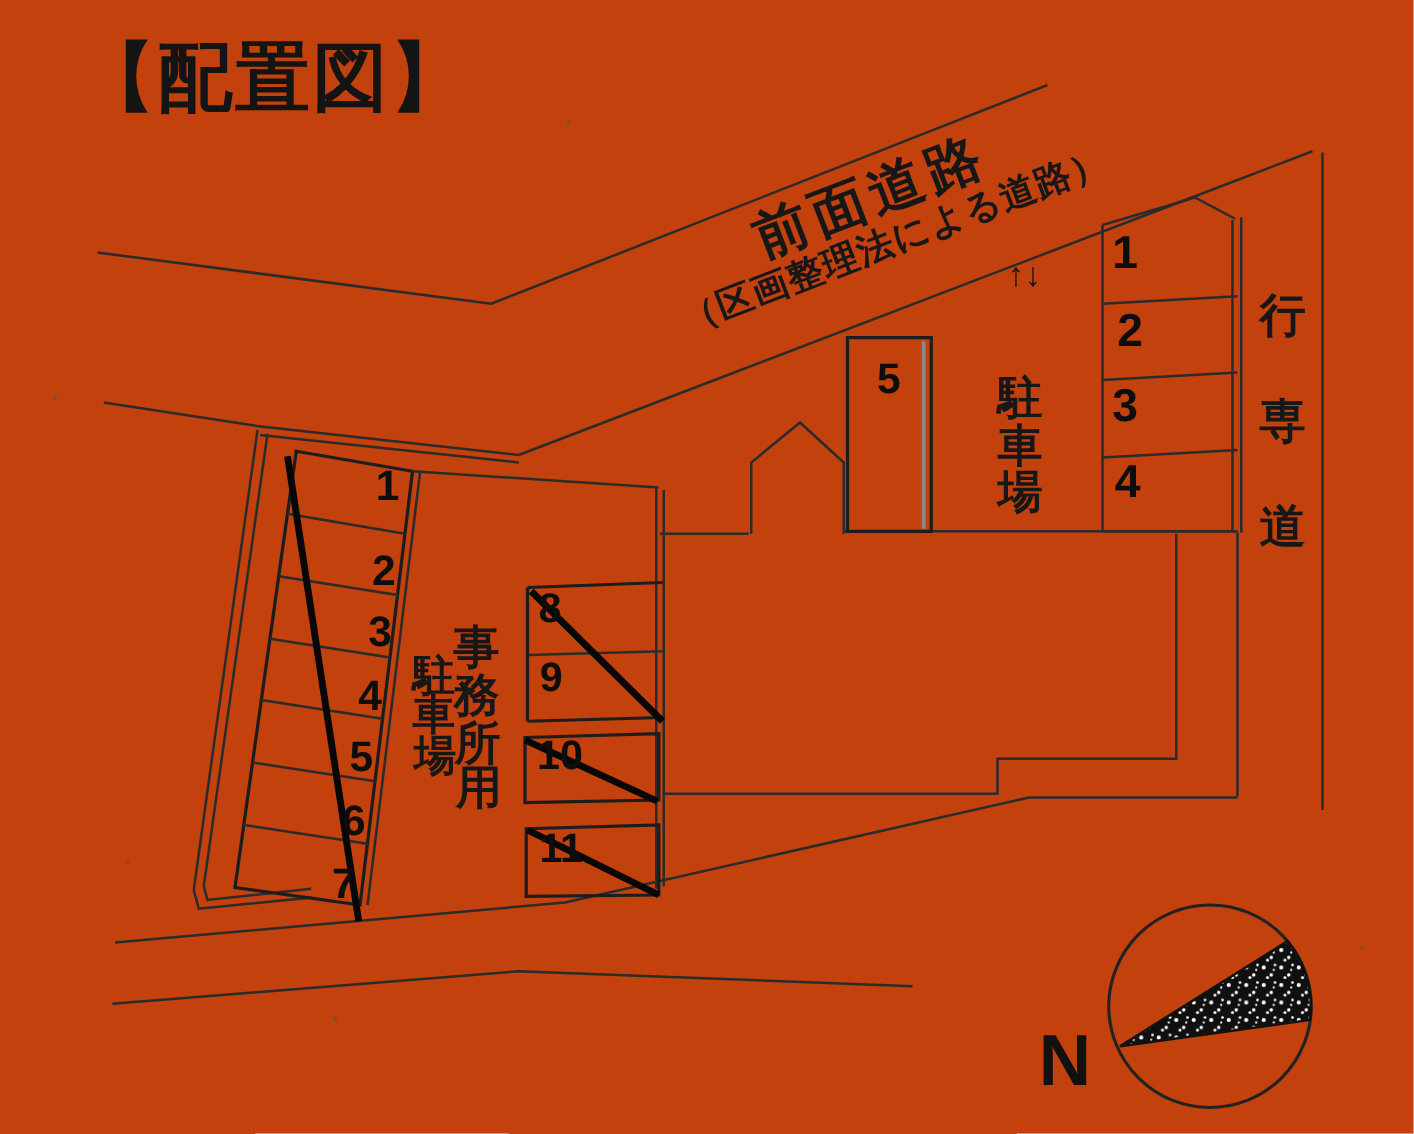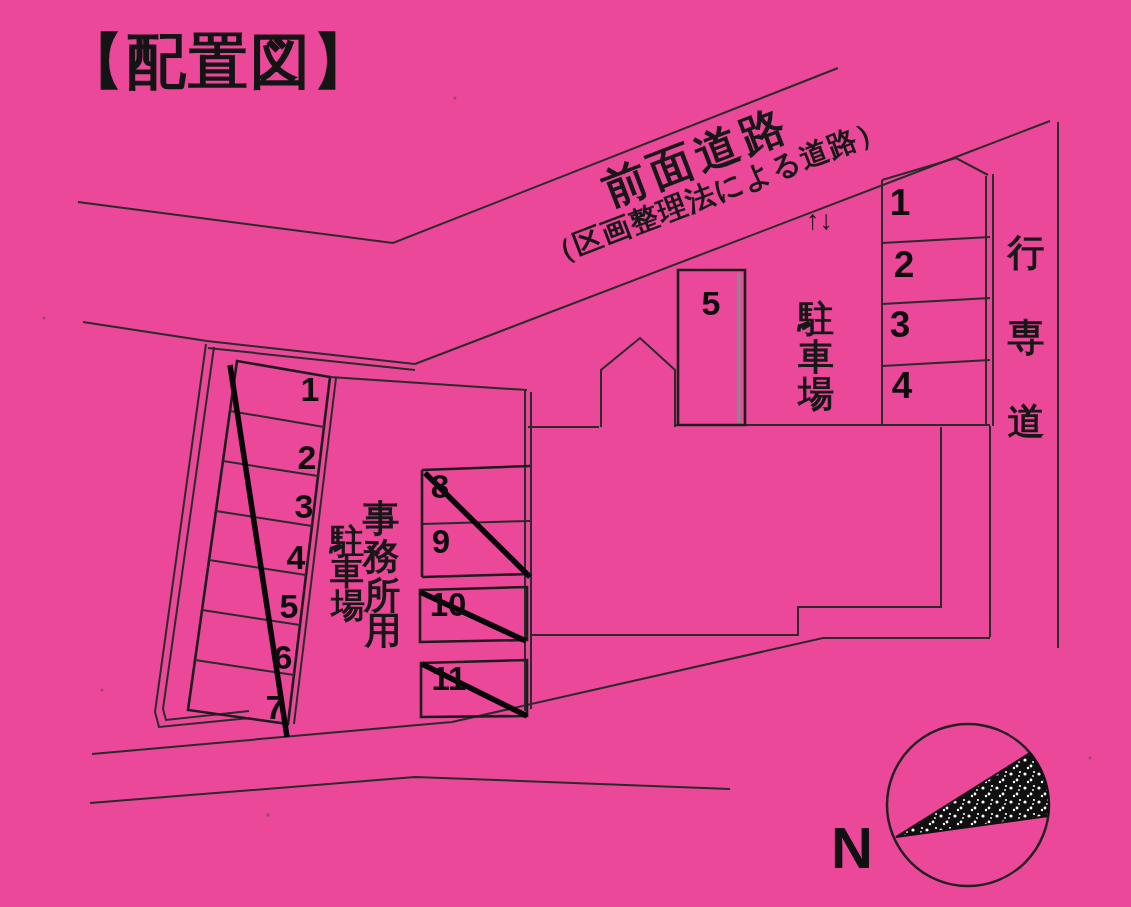--- a/index.html
+++ b/index.html
@@ -1,16 +1,16 @@
 <!DOCTYPE html>
 <html><head>
 <meta charset="utf-8">
 <style>
   html,body{margin:0;padding:0;background:#ffffff;}
-  .page{position:relative;width:1131px;height:907px;background:#ec4899;overflow:hidden;
+  .page{position:relative;width:1131px;height:907px;background:#c2410c;overflow:hidden;
         font-family:"Liberation Sans","DejaVu Sans",sans-serif;}
   svg{display:block}
   .ln{fill:none;stroke:#2b2b2b;stroke-width:2;stroke-linecap:butt;stroke-linejoin:miter}
   .ln-bold{fill:none;stroke:#1d1d1d;stroke-width:2.6}
   .ln-gray{fill:none;stroke:#8a8a8a;stroke-width:3}
   .strike{fill:none;stroke:#070707;stroke-width:5.5}
   .num{font-family:"Liberation Sans","DejaVu Sans",sans-serif;font-weight:bold;fill:#0d0d0d}
   .cjk{font-family:"Liberation Sans","DejaVu Sans",sans-serif;font-weight:600;fill:#171717}
   .title-t{font-family:"Liberation Sans","DejaVu Sans",sans-serif;font-weight:bold;fill:#141414;letter-spacing:2px}
   .north-n{font-family:"Liberation Sans","DejaVu Sans",sans-serif;font-weight:bold;fill:#111}

